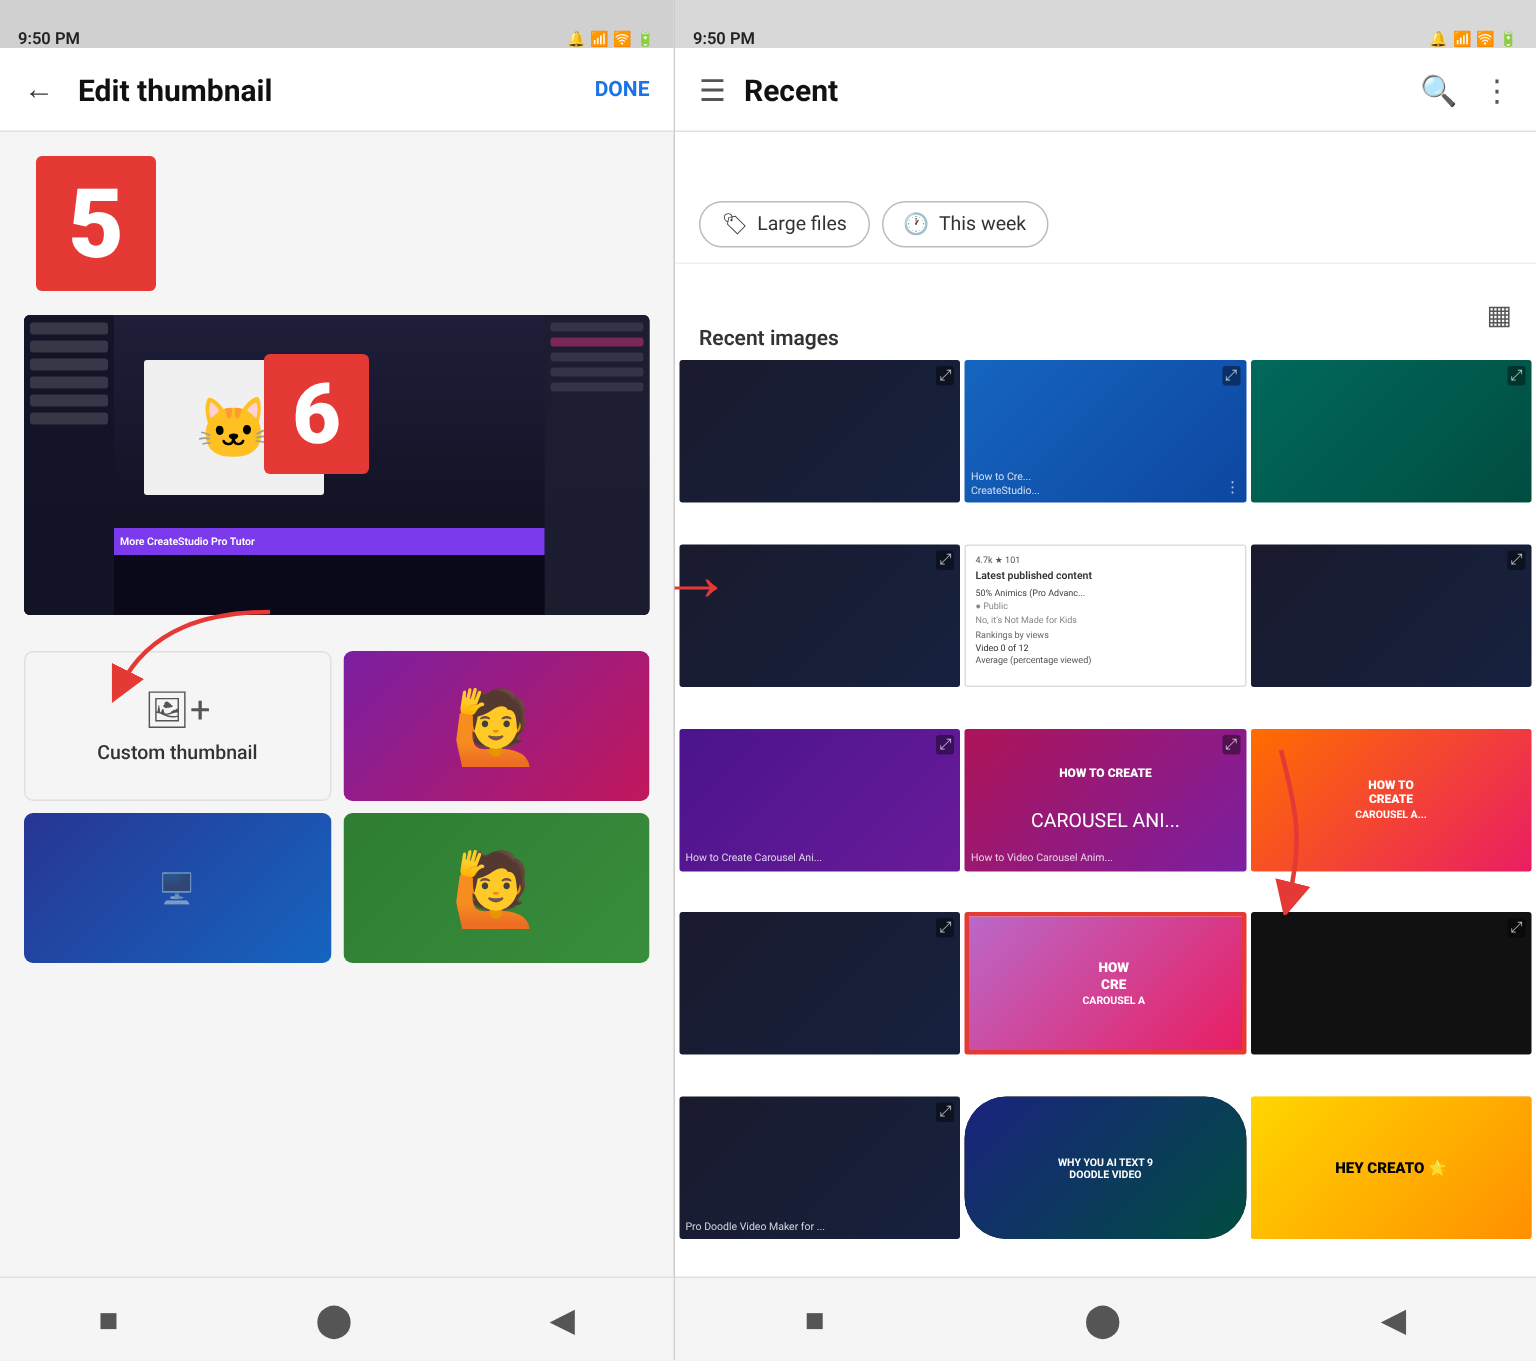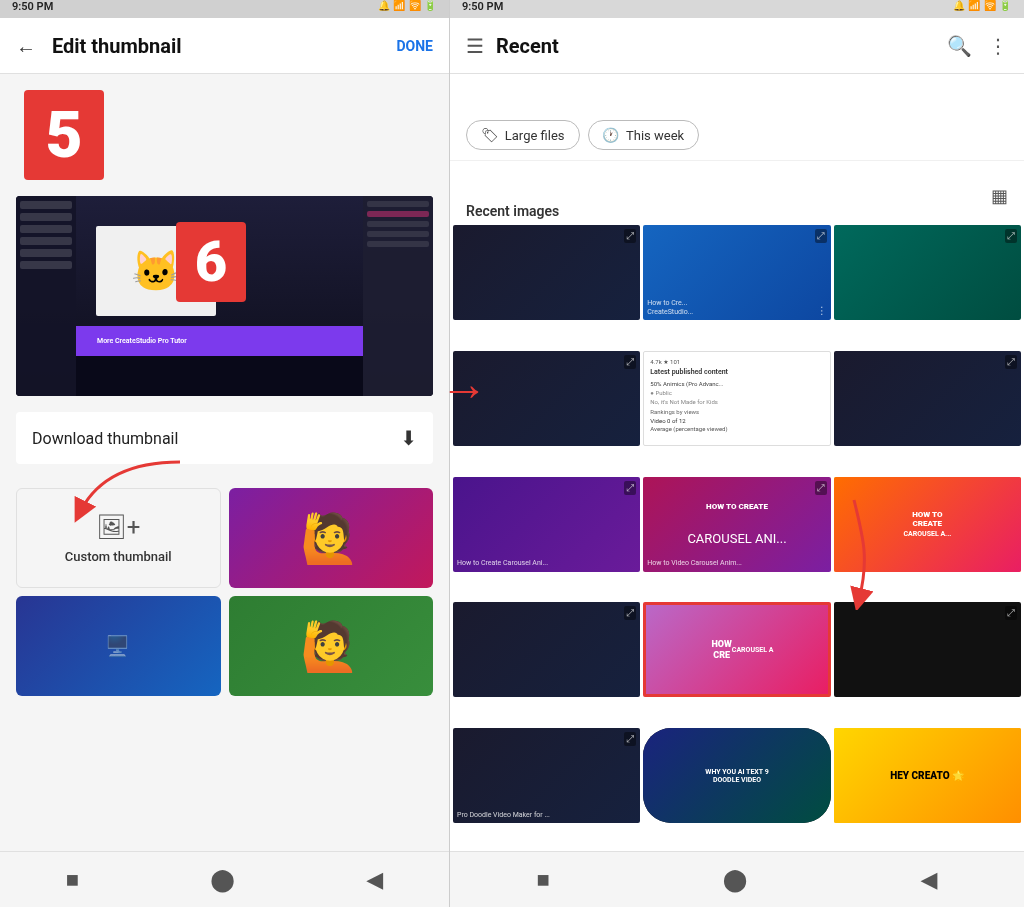--- a/index.html
+++ b/index.html
@@ -19,24 +19,24 @@
       background: #f5f5f5;
       display: flex;
       flex-direction: column;
       position: relative;
       border-right: 1px solid #ccc;
     }
     .phone:last-child { border-right: none; flex: 1; }
 
     
     .status-bar {
-      height: 18px;
+      height: 32px;
       background: #d0d0d0;
       display: flex;
-      align-items: flex-start;
+      align-items: flex-end;
       justify-content: space-between;
       padding: 0 12px;
       font-size: 11px;
       font-weight: 600;
       color: #222;
     }
     .status-icons { display: flex; align-items: center; gap: 3px; font-size: 10px; }
 
     
     .app-bar {
@@ -152,25 +152,25 @@
     }
     .preview-bottom-bar {
       position: absolute;
       bottom: 0; left: 60px; right: 70px;
       height: 40px;
       background: rgba(10,10,25,0.95);
     }
     .purple-bar {
       position: absolute;
       bottom: 40px; left: 60px; right: 70px;
-      height: 30px;
+      height: 18px;
       background: #7c3aed;
       display: flex;
       align-items: center;
-      padding: 0 21px;
+      padding: 0 4px;
     }
     .purple-bar-text {
       font-size: 7px;
       color: #fff;
       font-weight: 600;
       white-space: nowrap;
       overflow: hidden;
     }
 
     
@@ -444,24 +444,20 @@
           <div class="toolbar-item-mini"></div>
           <div class="toolbar-item-mini"></div>
         </div>
         <div class="purple-bar">
           <span class="purple-bar-text">More CreateStudio Pro Tutor</span>
         </div>
         <div class="preview-bottom-bar"></div>
       </div>
     </div>
 
-    <div class="download-row">
-      <span class="download-label">Download thumbnail</span>
-      <span class="download-icon">⬇</span>
-    </div>
 
     <div style="position:relative; padding: 0 16px;">
 
       <svg width="180" height="80" style="position:absolute; top:-20px; left:40px; z-index:5;">
         <defs>
           <marker id="arrowhead-left" markerWidth="8" markerHeight="8" refX="4" refY="4" orient="auto">
             <polygon points="0 0, 8 4, 0 8" fill="#e53935"></polygon>
           </marker>
         </defs>
         <path d="M 140 10 C 100 10, 60 20, 40 60" stroke="#e53935" stroke-width="3" fill="none" marker-end="url(#arrowhead-left)"></path>
@@ -598,21 +594,21 @@
           <div style="font-size:8px;color:#fff;font-weight:900;text-align:center;">HOW TO<br>CREATE</div>
           <div style="font-size:7px;color:#fff;font-weight:700;text-align:center;margin-top:2px;">CAROUSEL A...</div>
         </div>
       </div>
 
       <div class="img-cell img-dark">
         <span class="img-expand-icon">⤢</span>
       </div>
       <div class="img-cell img-selected-purple selected" style="background:linear-gradient(135deg,#ce93d8,#e91e63);border:3px solid #e53935;">
         <span class="img-expand-icon">⤢</span>
-        <div style="position:absolute;inset:0;display:flex;flex-direction:row;align-items:center;justify-content:center;background:linear-gradient(135deg,#ba68c8,#e91e63);padding-left:11px;">
+        <div style="position:absolute;inset:0;display:flex;flex-direction:column;align-items:center;justify-content:center;background:linear-gradient(135deg,#ba68c8,#e91e63);padding-left:11px;">
           <div style="font-size:9px;color:#fff;font-weight:900;text-align:center;line-height:1.2;">HOW<br>CRE</div>
           <div style="font-size:7px;color:#fff;font-weight:700;text-align:center;">CAROUSEL A</div>
         </div>
       </div>
       <div class="img-cell img-black">
         <span class="img-expand-icon">⤢</span>
       </div>
 
       <div class="img-cell img-dark">
         <span class="img-expand-icon">⤢</span>

